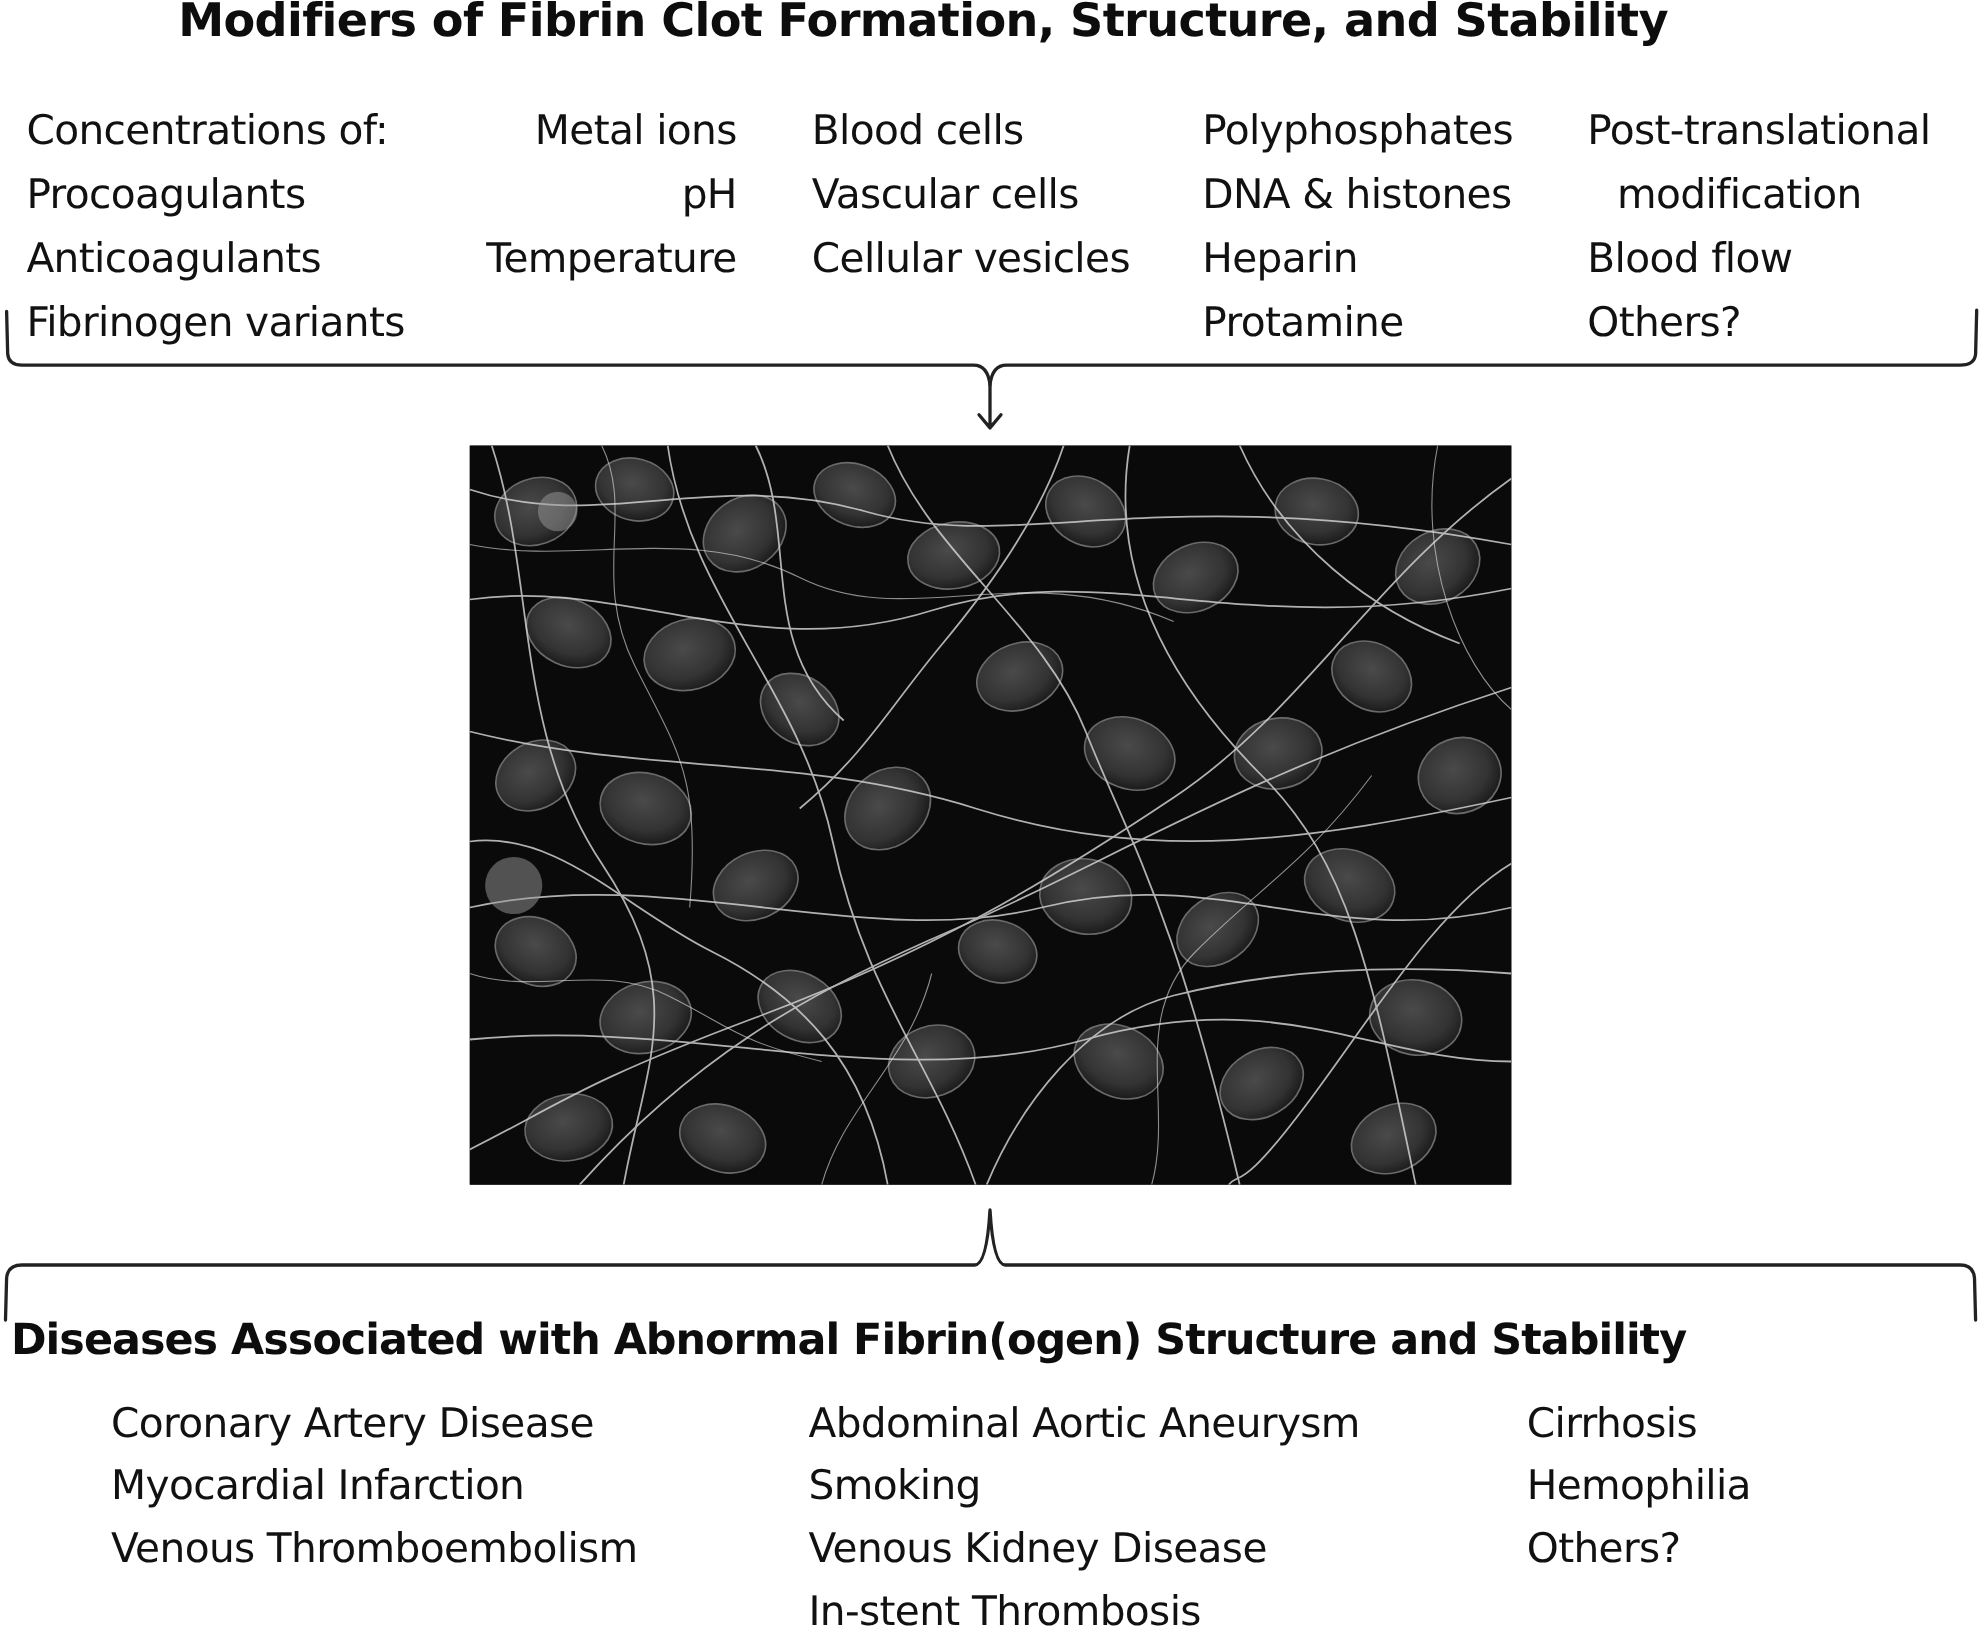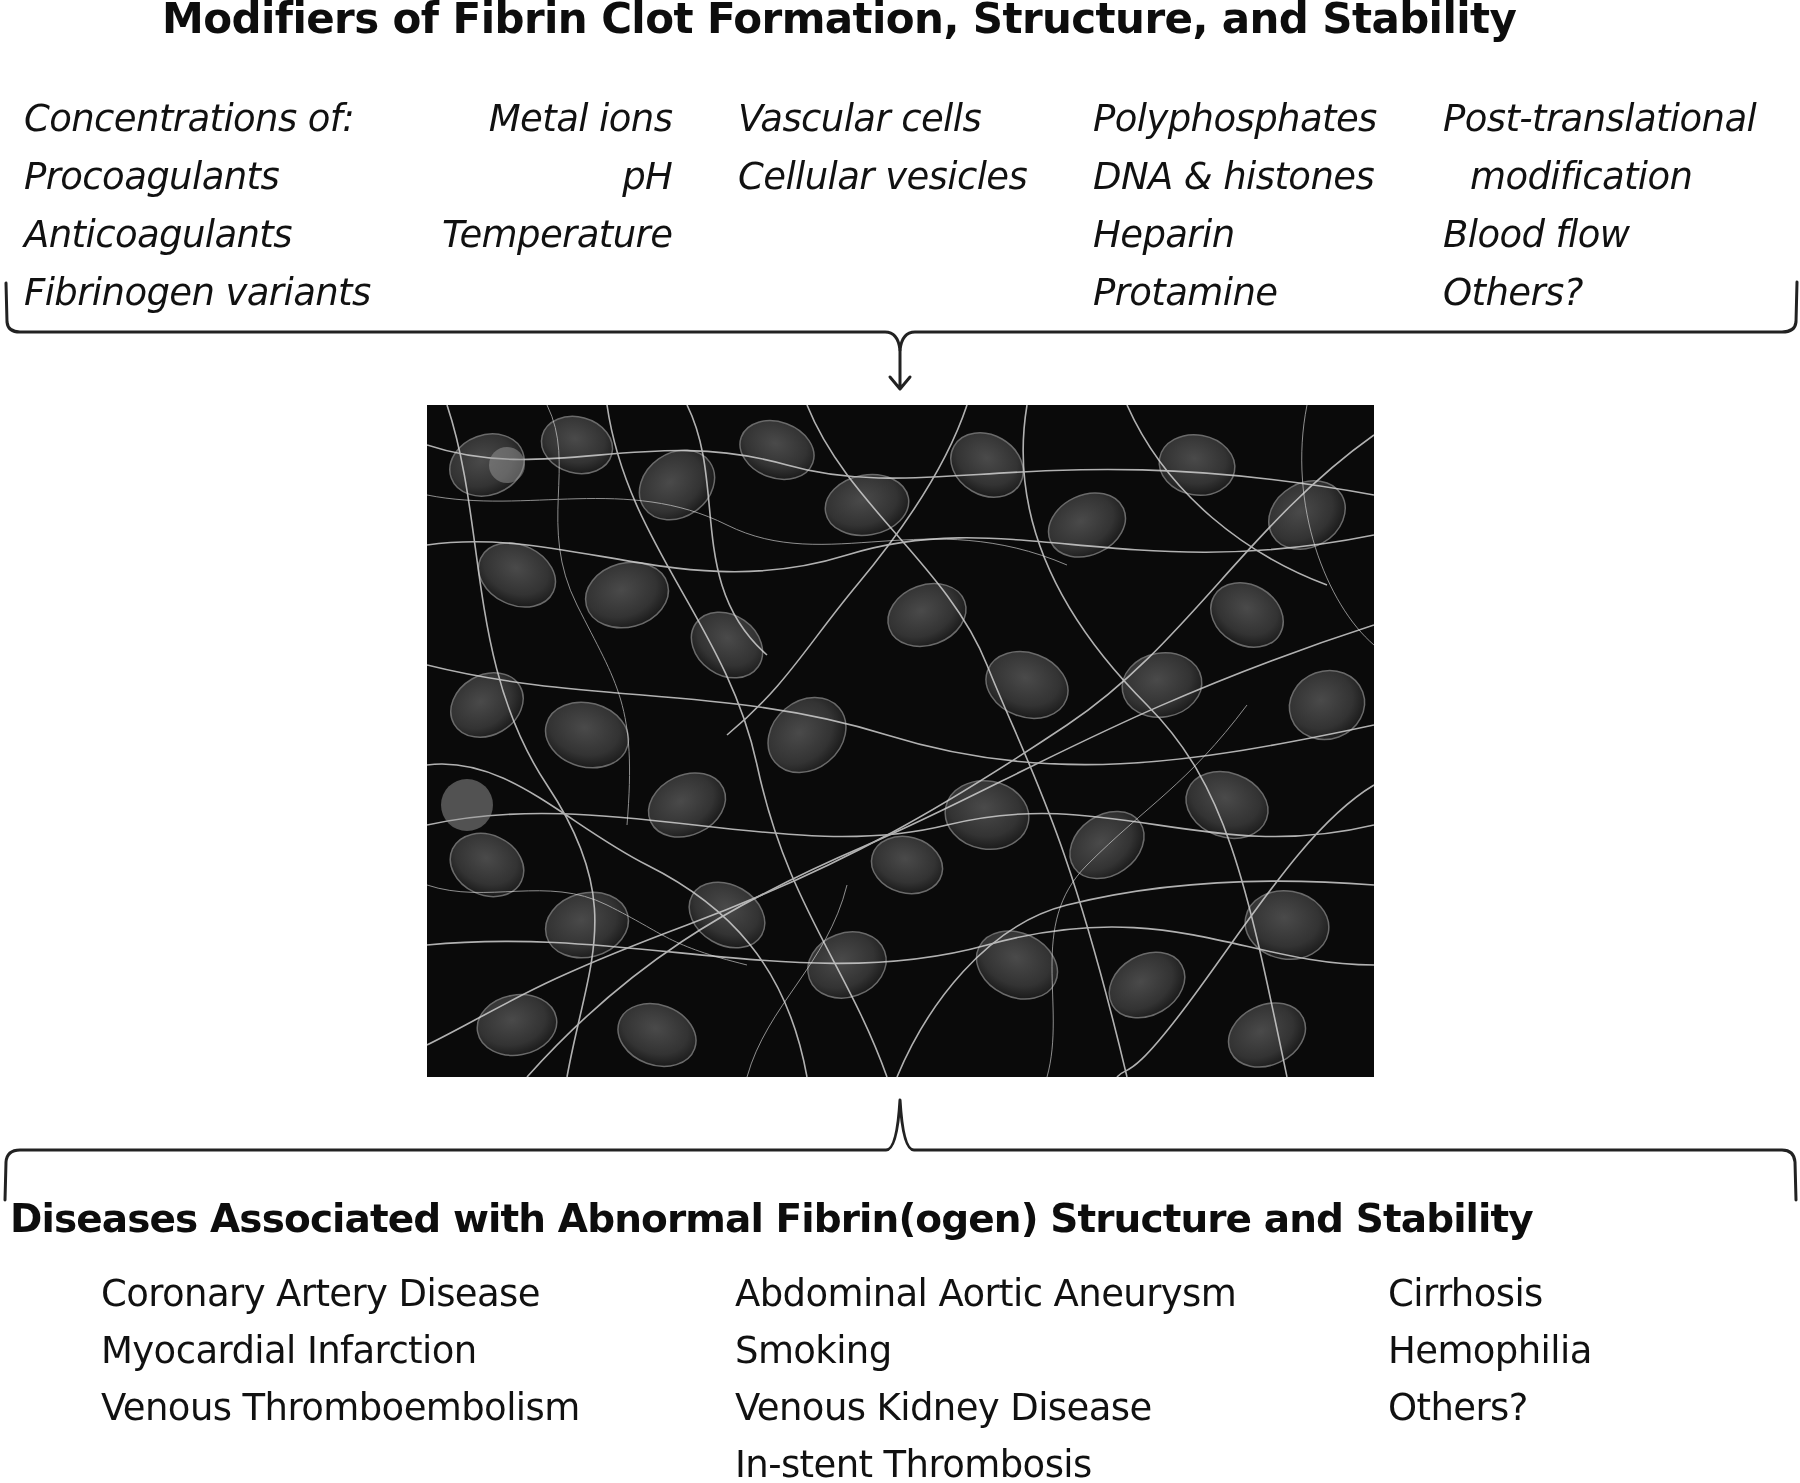--- a/index.html
+++ b/index.html
@@ -1,21 +1,21 @@
 <!DOCTYPE html>
 <html><head>
 <meta charset="utf-8">
 <style>
   html, body { margin: 0; padding: 0; background: #ffffff; }
   body { width: 1800px; height: 1483px; position: relative; overflow: hidden;
          font-family: "DejaVu Sans", "Liberation Sans", sans-serif; color: #111111; }
   .title { position: absolute; font-weight: bold; white-space: nowrap; color: #0d0d0d; }
   #top-title { left: 162px; top: -6px; font-size: 42px; letter-spacing: -0.6px; }
   #bottom-title { left: 10px; top: 1196px; font-size: 39px; letter-spacing: -0.9px; }
-  .col { position: absolute; white-space: nowrap; font-size: 37px; letter-spacing: -0.6px; line-height: 58px; font-style: italic; }
+  .col { position: absolute; white-space: nowrap; font-size: 37px; letter-spacing: -0.6px; line-height: 58px; }
   .col div { height: 58px; }
   #mod-col-0 { left: 24px; top: 90px; }
   #mod-col-1 { left: 442px; top: 90px; text-align: right; }
   #mod-col-2 { left: 738px; top: 90px; }
   #mod-col-3 { left: 1093px; top: 90px; }
   #mod-col-4 { left: 1443px; top: 90px; }
   .indent { padding-left: 27px; }
   .dcol { position: absolute; white-space: nowrap; font-size: 37px; letter-spacing: -0.6px; line-height: 57px; }
   .dcol div { height: 57px; }
   #dis-col-0 { left: 101px; top: 1265px; }
@@ -34,20 +34,21 @@
   <div>Procoagulants</div>
   <div>Anticoagulants</div>
   <div>Fibrinogen variants</div>
 </div>
 <div id="mod-col-1" class="col">
   <div>Metal ions</div>
   <div>pH</div>
   <div>Temperature</div>
 </div>
 <div id="mod-col-2" class="col">
+  <div>Blood cells</div>
   <div>Vascular cells</div>
   <div>Cellular vesicles</div>
 </div>
 <div id="mod-col-3" class="col">
   <div>Polyphosphates</div>
   <div>DNA &amp; histones</div>
   <div>Heparin</div>
   <div>Protamine</div>
 </div>
 <div id="mod-col-4" class="col">

